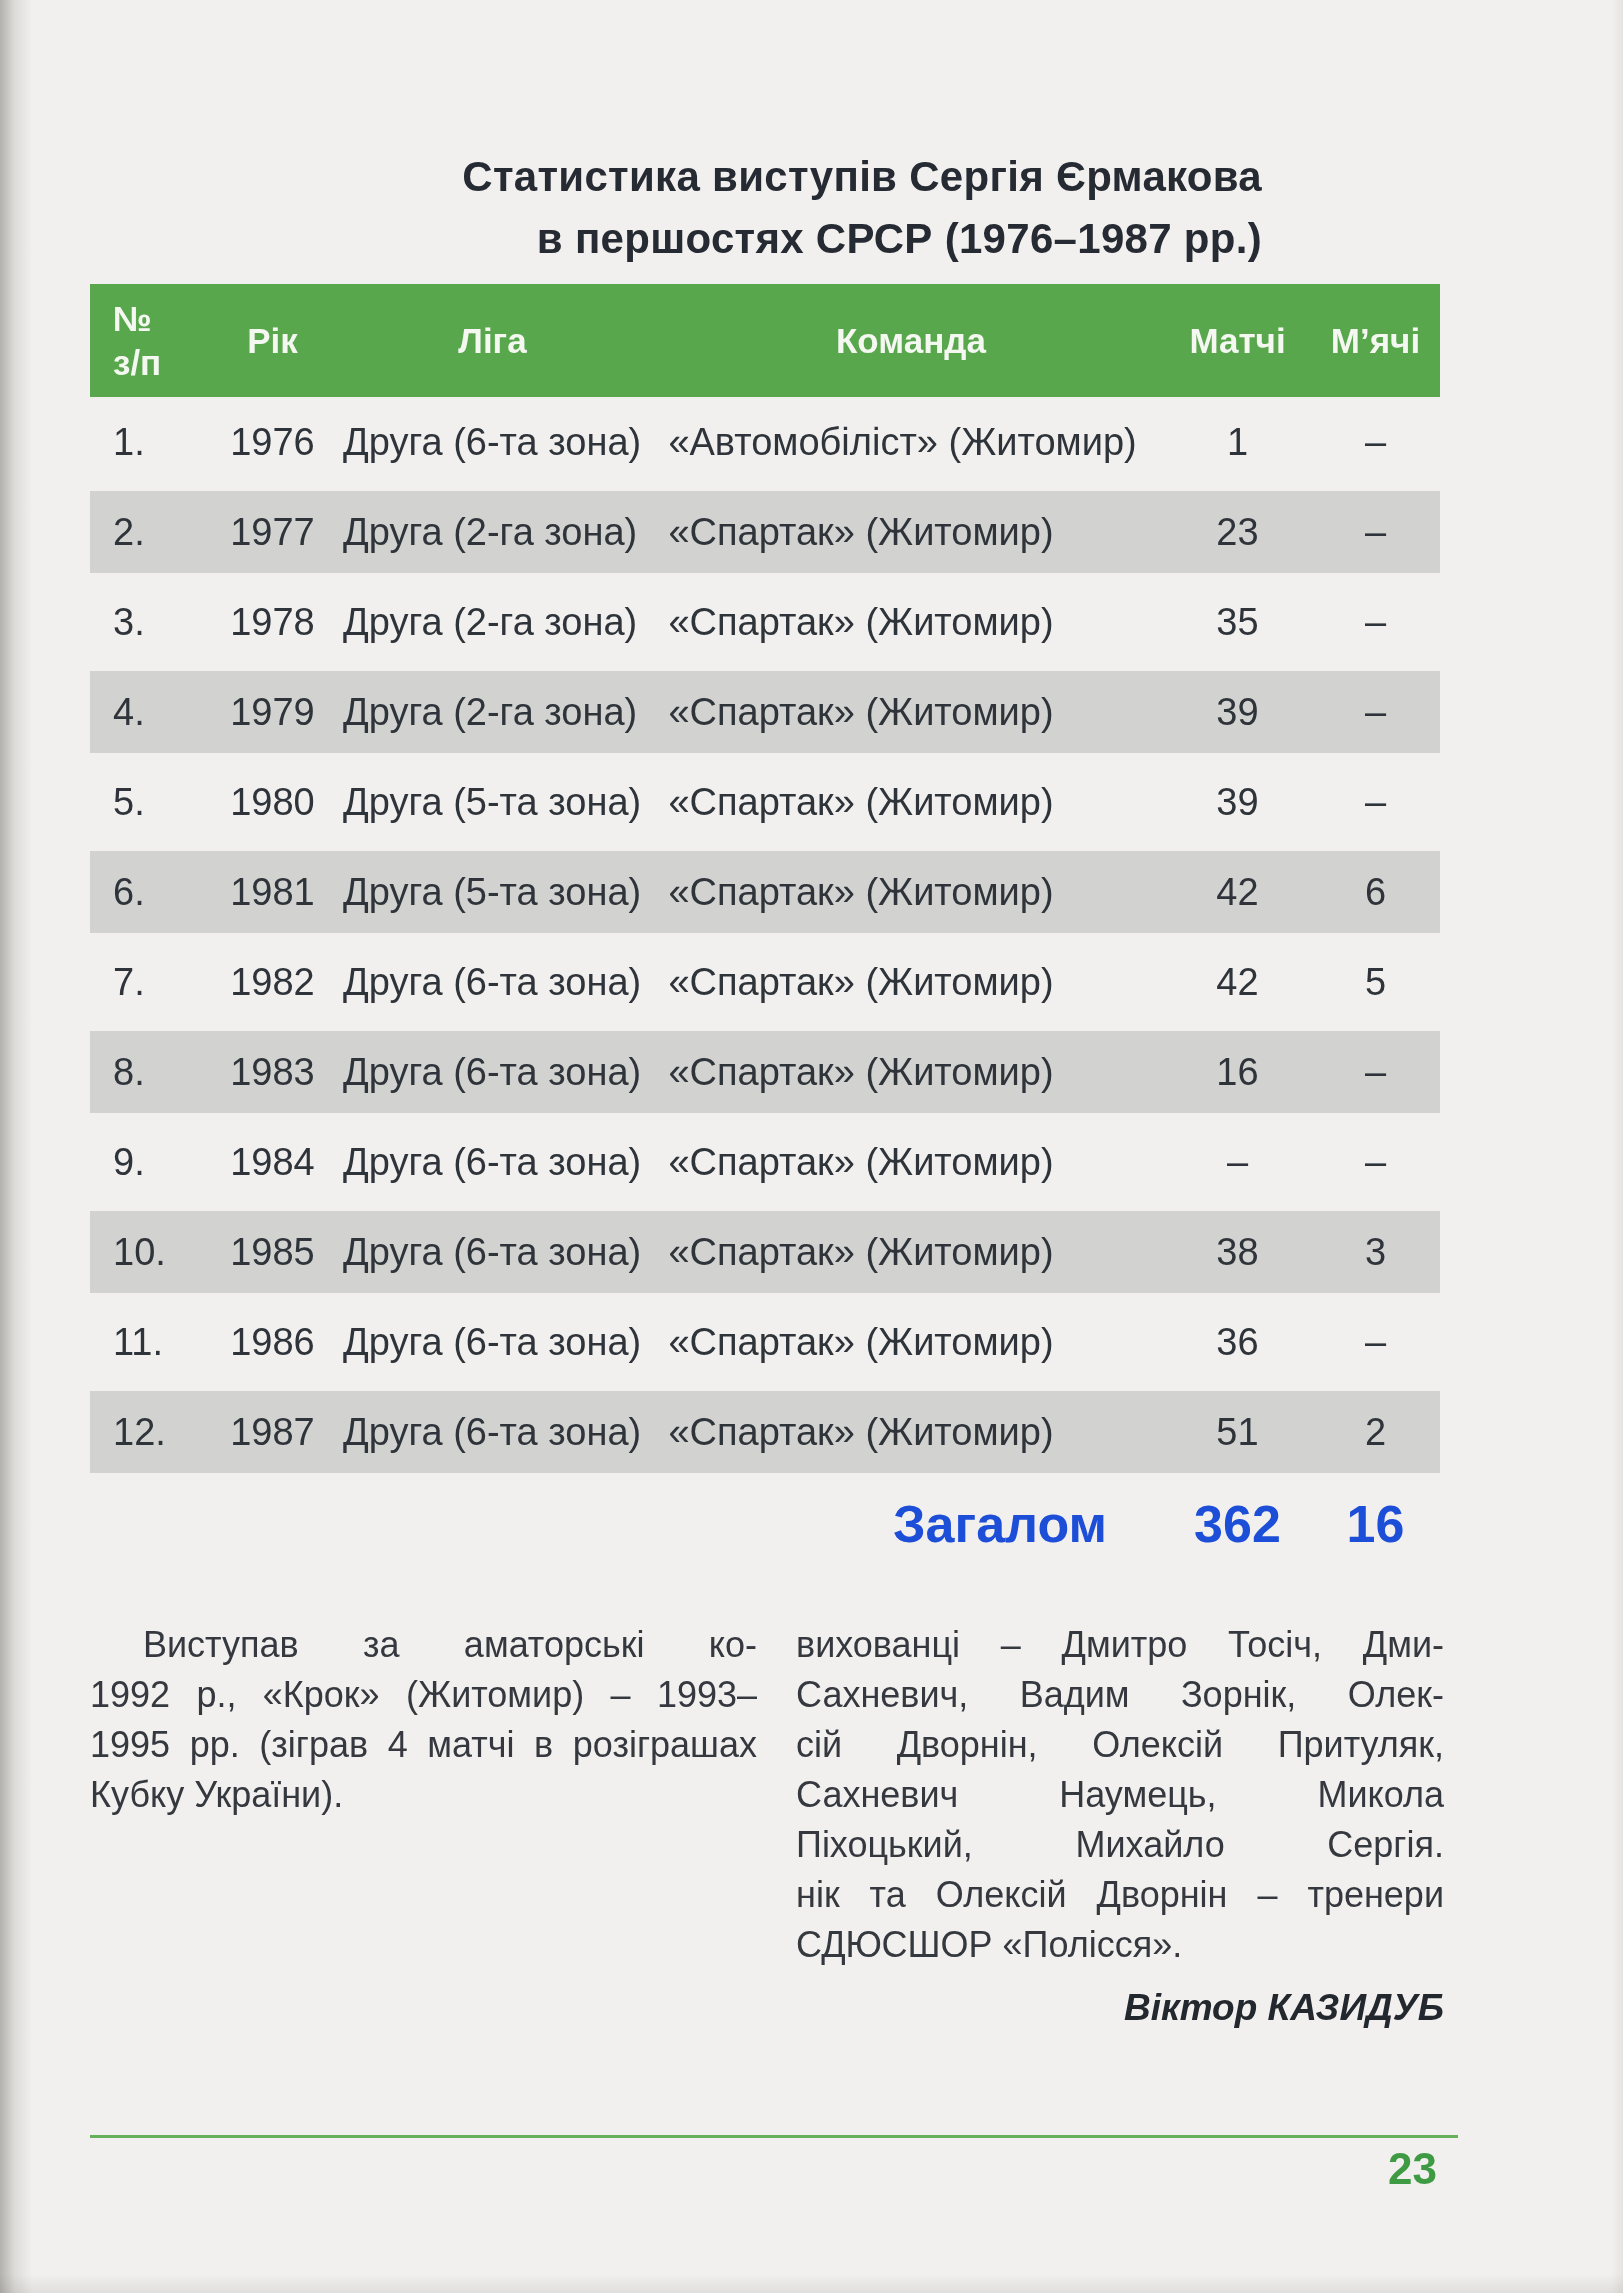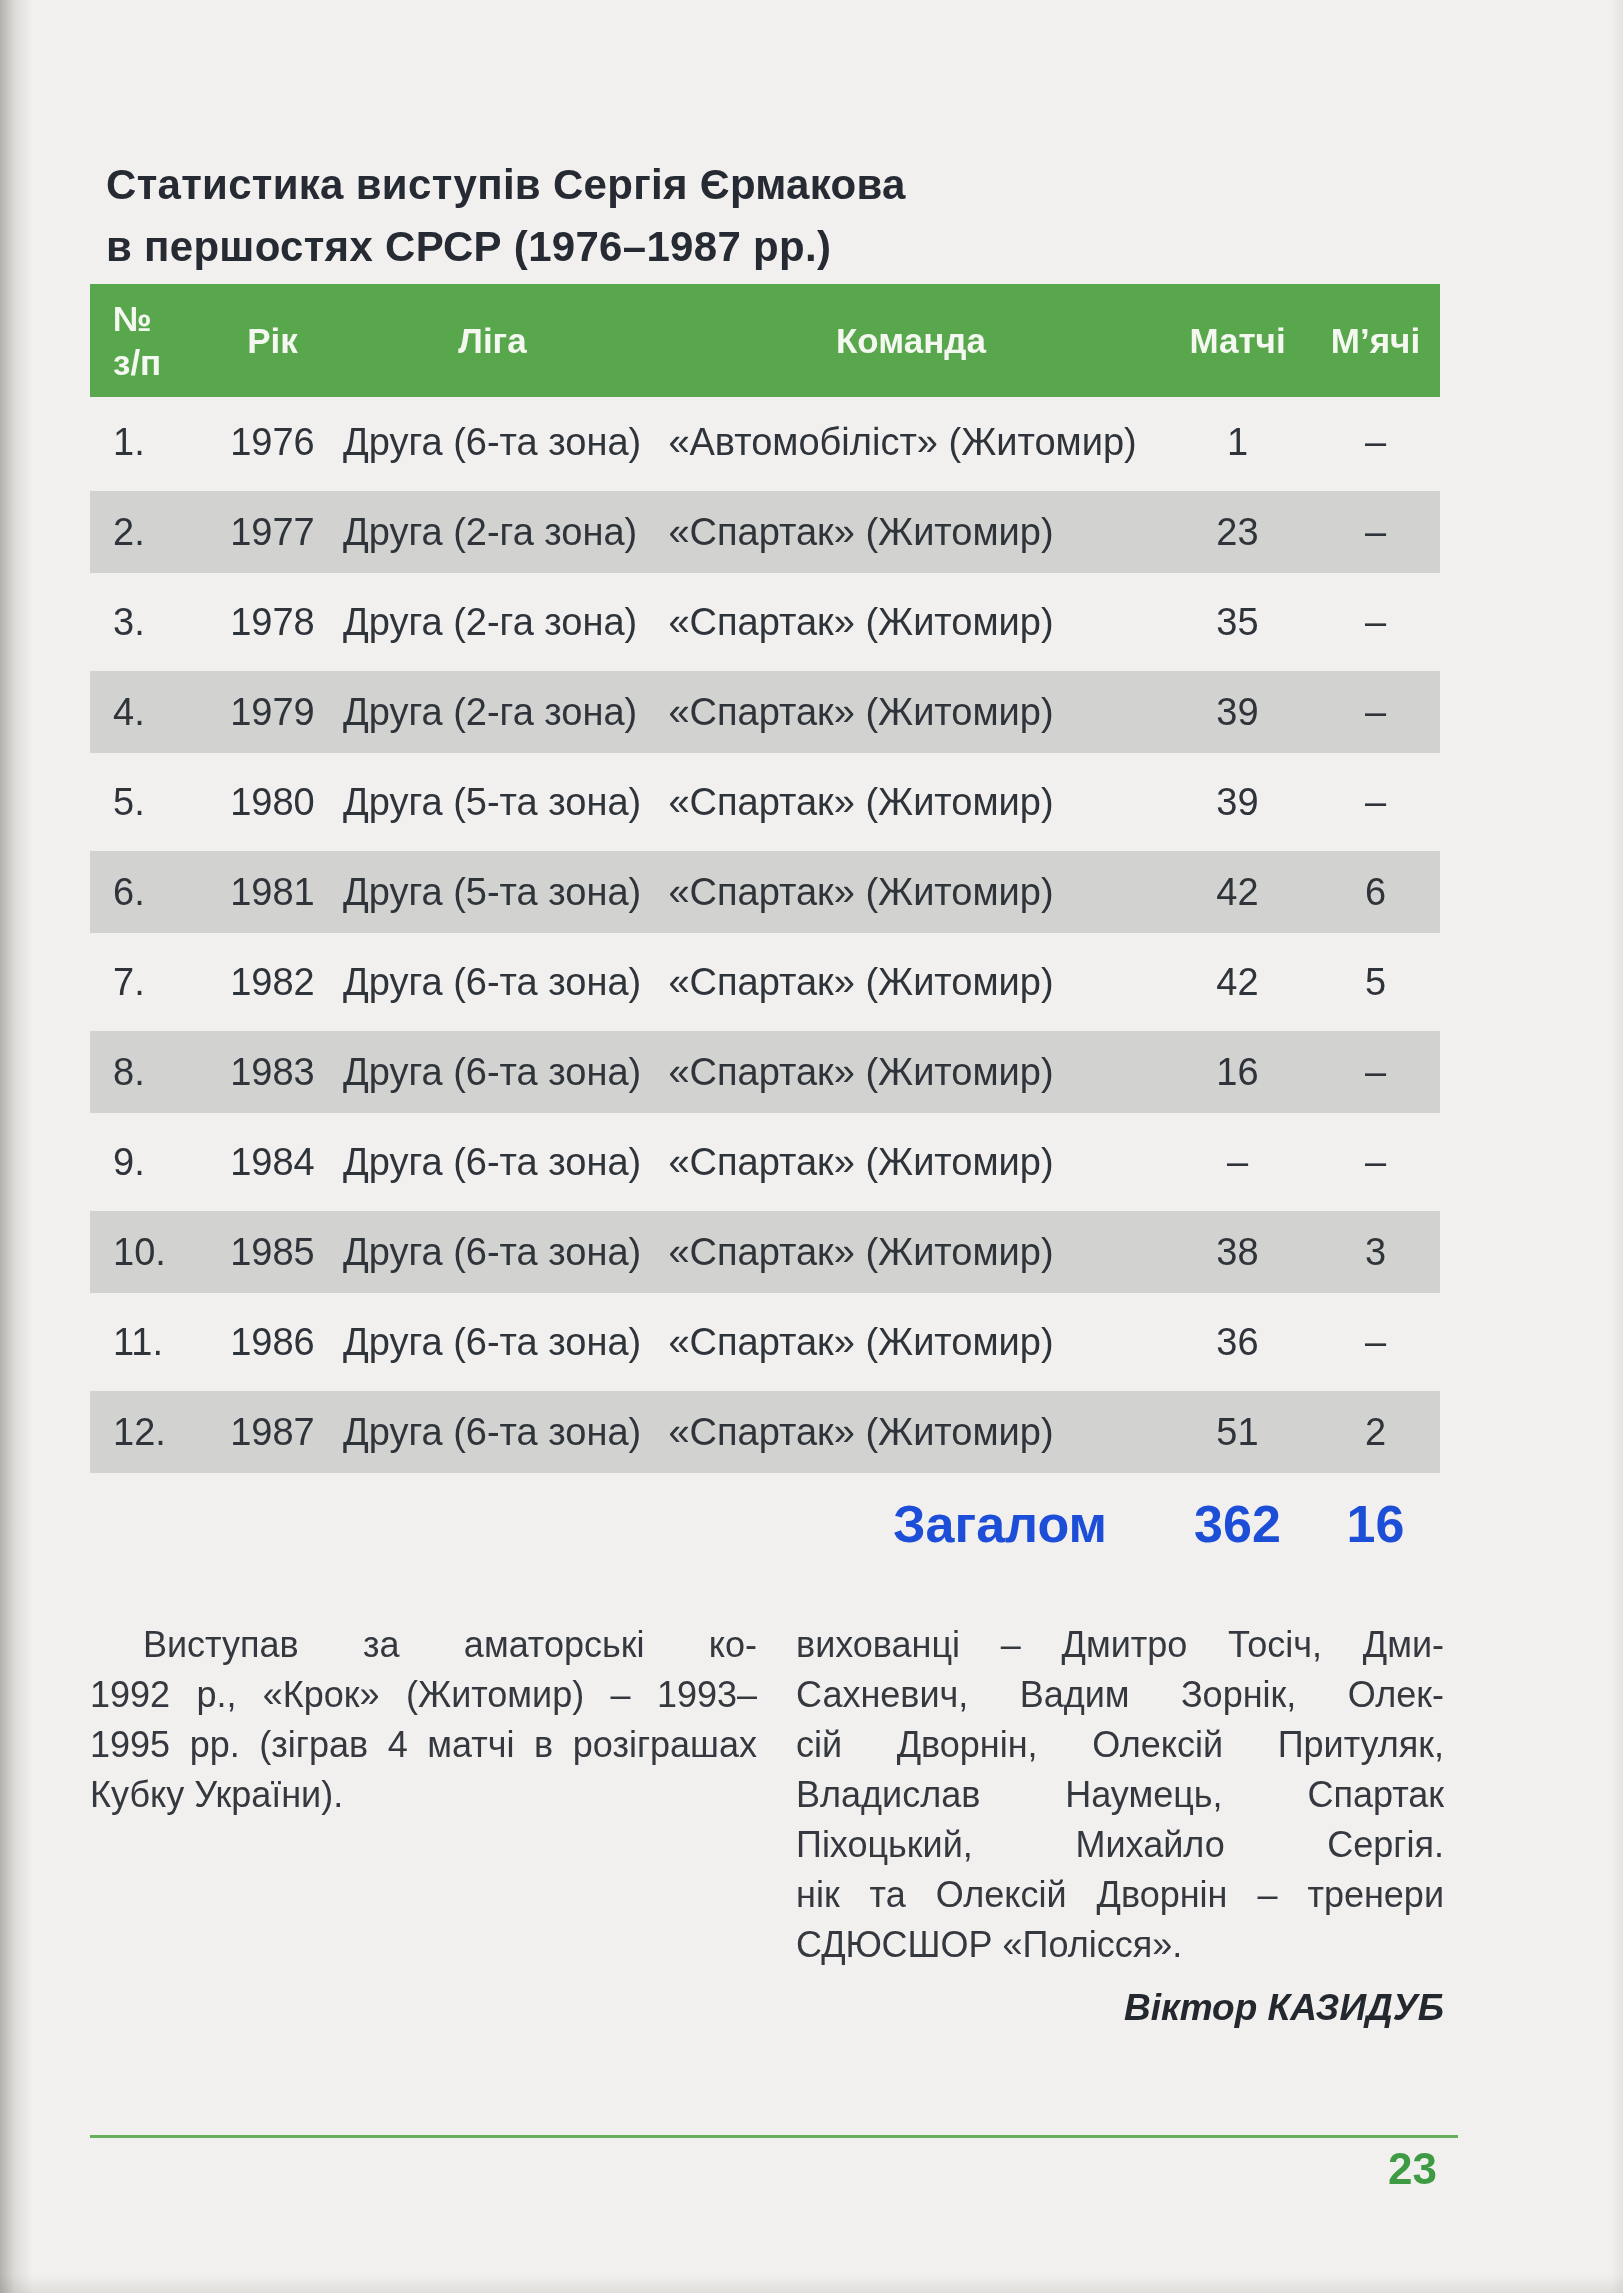--- a/index.html
+++ b/index.html
@@ -16,22 +16,22 @@
   }
   
   .edge-left{position:absolute;left:0;top:0;width:32px;height:100%;
     background:linear-gradient(to right,rgba(70,65,58,.36),rgba(70,65,58,.12) 45%,rgba(70,65,58,0));}
   .edge-right{position:absolute;right:0;top:0;width:13.2px;height:100%;
     background:linear-gradient(to left,rgba(70,65,58,.08),rgba(70,65,58,0));}
   .edge-bottom{position:absolute;left:0;bottom:0;width:100%;height:19px;
     background:linear-gradient(to top,rgba(70,65,58,.10),rgba(70,65,58,0));}
 
   
-  .title{position:absolute;left:90px;top:138px;width:1164px;margin:16px;
-    text-align:left;font-size:42px;font-weight:bold;line-height:62px;
+  .title{position:absolute;left:90px;top:138px;width:1164px;margin:8px;
+    text-align:right;font-size:42px;font-weight:bold;line-height:62px;
     color:#262b33;letter-spacing:0.3px;}
   .title .tl{display:block;}
 
   
   .stats-table{position:absolute;left:90px;top:284px;width:1350px;
     --cols:128px 109px 331px 506px 147px 129px;}
   .thead{display:grid;grid-template-columns:var(--cols);height:113px;
     background:var(--table-header-bg,#58a74d);}
   .thead .cell{color:#f4f8f1;font-weight:bold;font-size:35px;}
   .cell{display:flex;align-items:center;font-size:38px;}
@@ -209,21 +209,21 @@
           <div class="line">1992 р., «Крок» (Житомир) – 1993–</div>
           <div class="line">1995 рр. (зіграв 4 матчі в розіграшах</div>
           <div class="line last">Кубку України).</div>
         </div>
     </div>
     <div class="col right">
       <div class="para">
           <div class="line first">вихованці – Дмитро Тосіч, Дми-</div>
           <div class="line">Сахневич, Вадим Зорнік, Олек-</div>
           <div class="line">сій Дворнін, Олексій Притуляк,</div>
-          <div class="line">Владислав Наумець, Спартак</div>
+          <div class="line">Сахневич Наумець, Микола</div>
           <div class="line">Піхоцький, Михайло Сергія.</div>
           <div class="line">нік та Олексій Дворнін – тренери</div>
           <div class="line last">СДЮСШОР «Полісся».</div>
         </div>
       <div class="signature">Віктор КАЗИДУБ</div>
     </div>
   </div>
 
   <div class="footer-line"></div>
   <div class="page-num">23</div>

